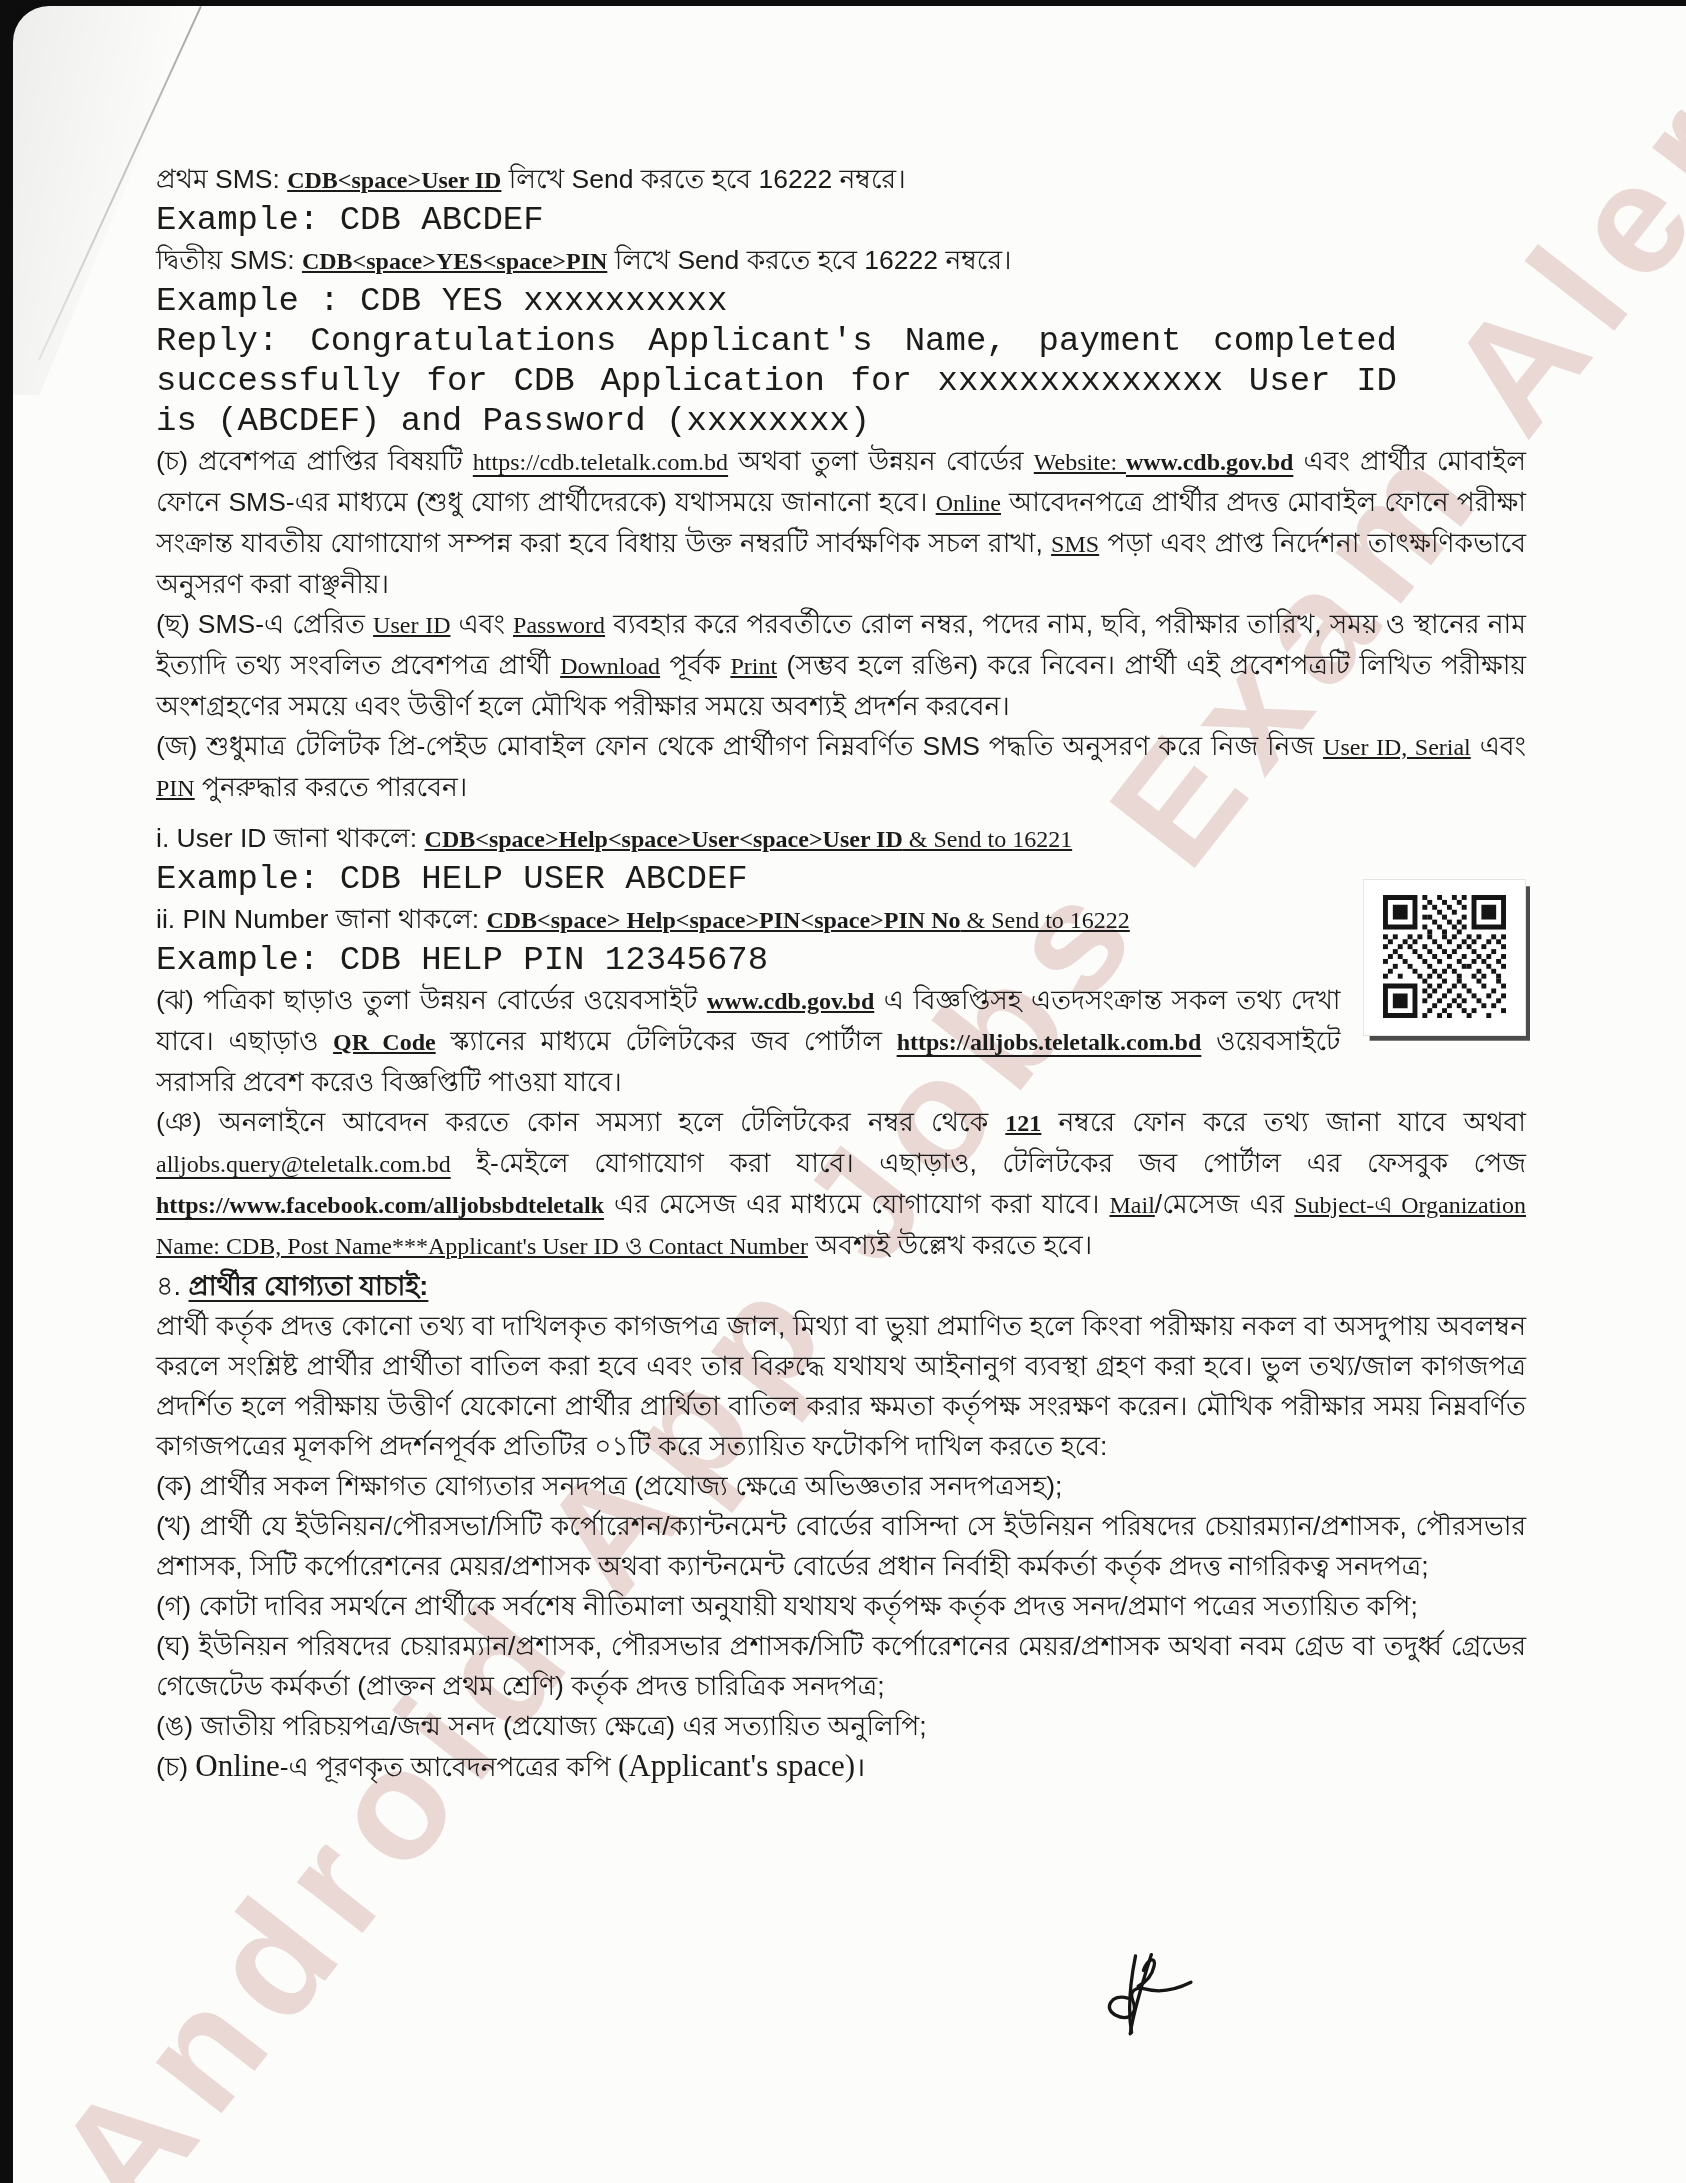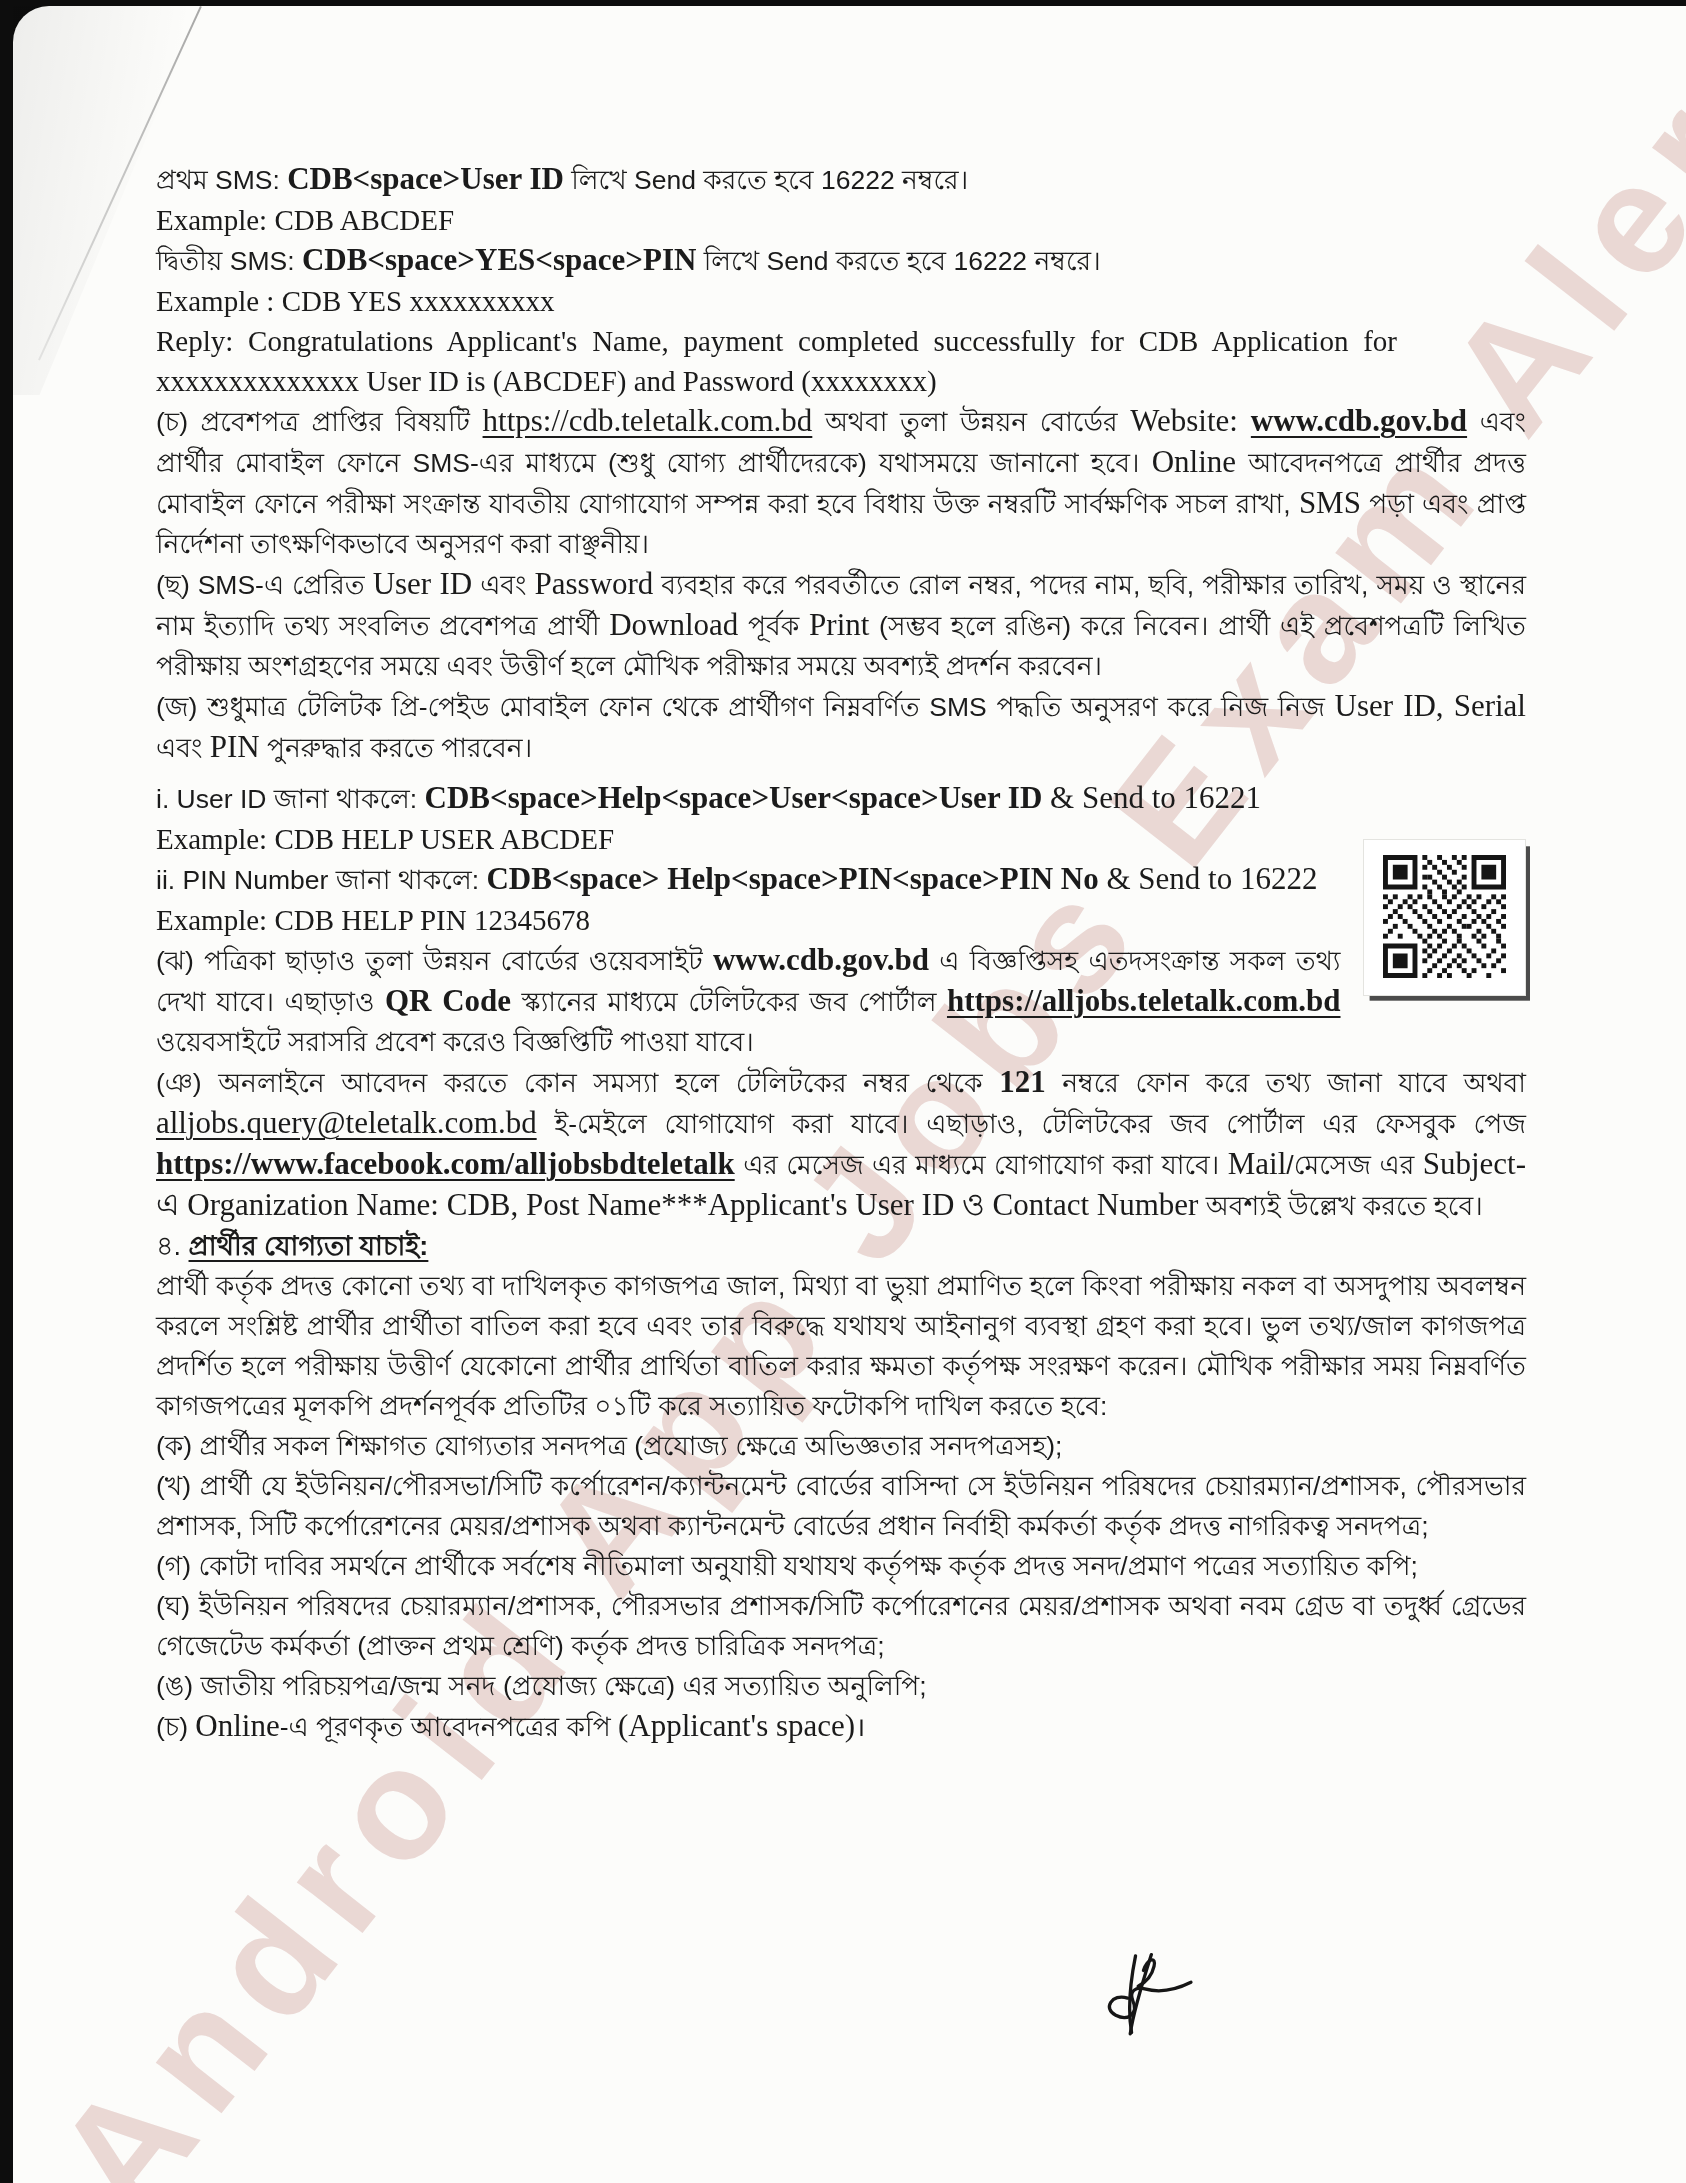--- a/index.html
+++ b/index.html
@@ -19,23 +19,23 @@
   
   .watermark{position:absolute;left:926px;top:1124px;z-index:1;white-space:nowrap;
           transform:translate(-50%,-50%) rotate(-52deg);
           font-weight:bold;font-size:157px;letter-spacing:18.5px;color:rgba(197,141,133,0.32);}
   
   .content{position:absolute;left:156px;top:159px;width:1370px;z-index:2;
            font-size:26.5px;line-height:40px;}
   .content p{margin:0;}
   .b{font-weight:bold;}
   .u{text-decoration:underline;text-underline-offset:4.6px;text-decoration-thickness:2px;}
-  .en{font-family:"Liberation Serif",serif;font-size:31px;}
+  .en{font-family:"Liberation Serif",serif;font-size:24px;text-decoration:underline;}
   .lg{font-family:"Liberation Serif",serif;font-size:31px;}
-  .serif{font-family:Liberation Serif, serif;font-size:29px;line-height:40px;}
+  .serif{font-family:Liberation Mono, monospace;font-size:34px;line-height:40px;}
   .just{text-align:justify;}
   .ind1{margin-left:30px;}
   .ind2{margin-left:125px;}
   .reply{width:1241px;}
   .mb1{margin-bottom:6.6px;} .mb2{margin-bottom:10.6px;} .mb3{margin-bottom:17px;}
   .helpwrap{margin-top:10px;}
   
   .qr-float{float:right;width:161px;height:155px;margin:61px 0 22.5px 22.5px;position:relative;
             background:#ffffff;border:0.7px solid #e4e4e0;
             box-shadow:5.3px 6px 0 -1.3px rgba(45,45,45,.85);}

